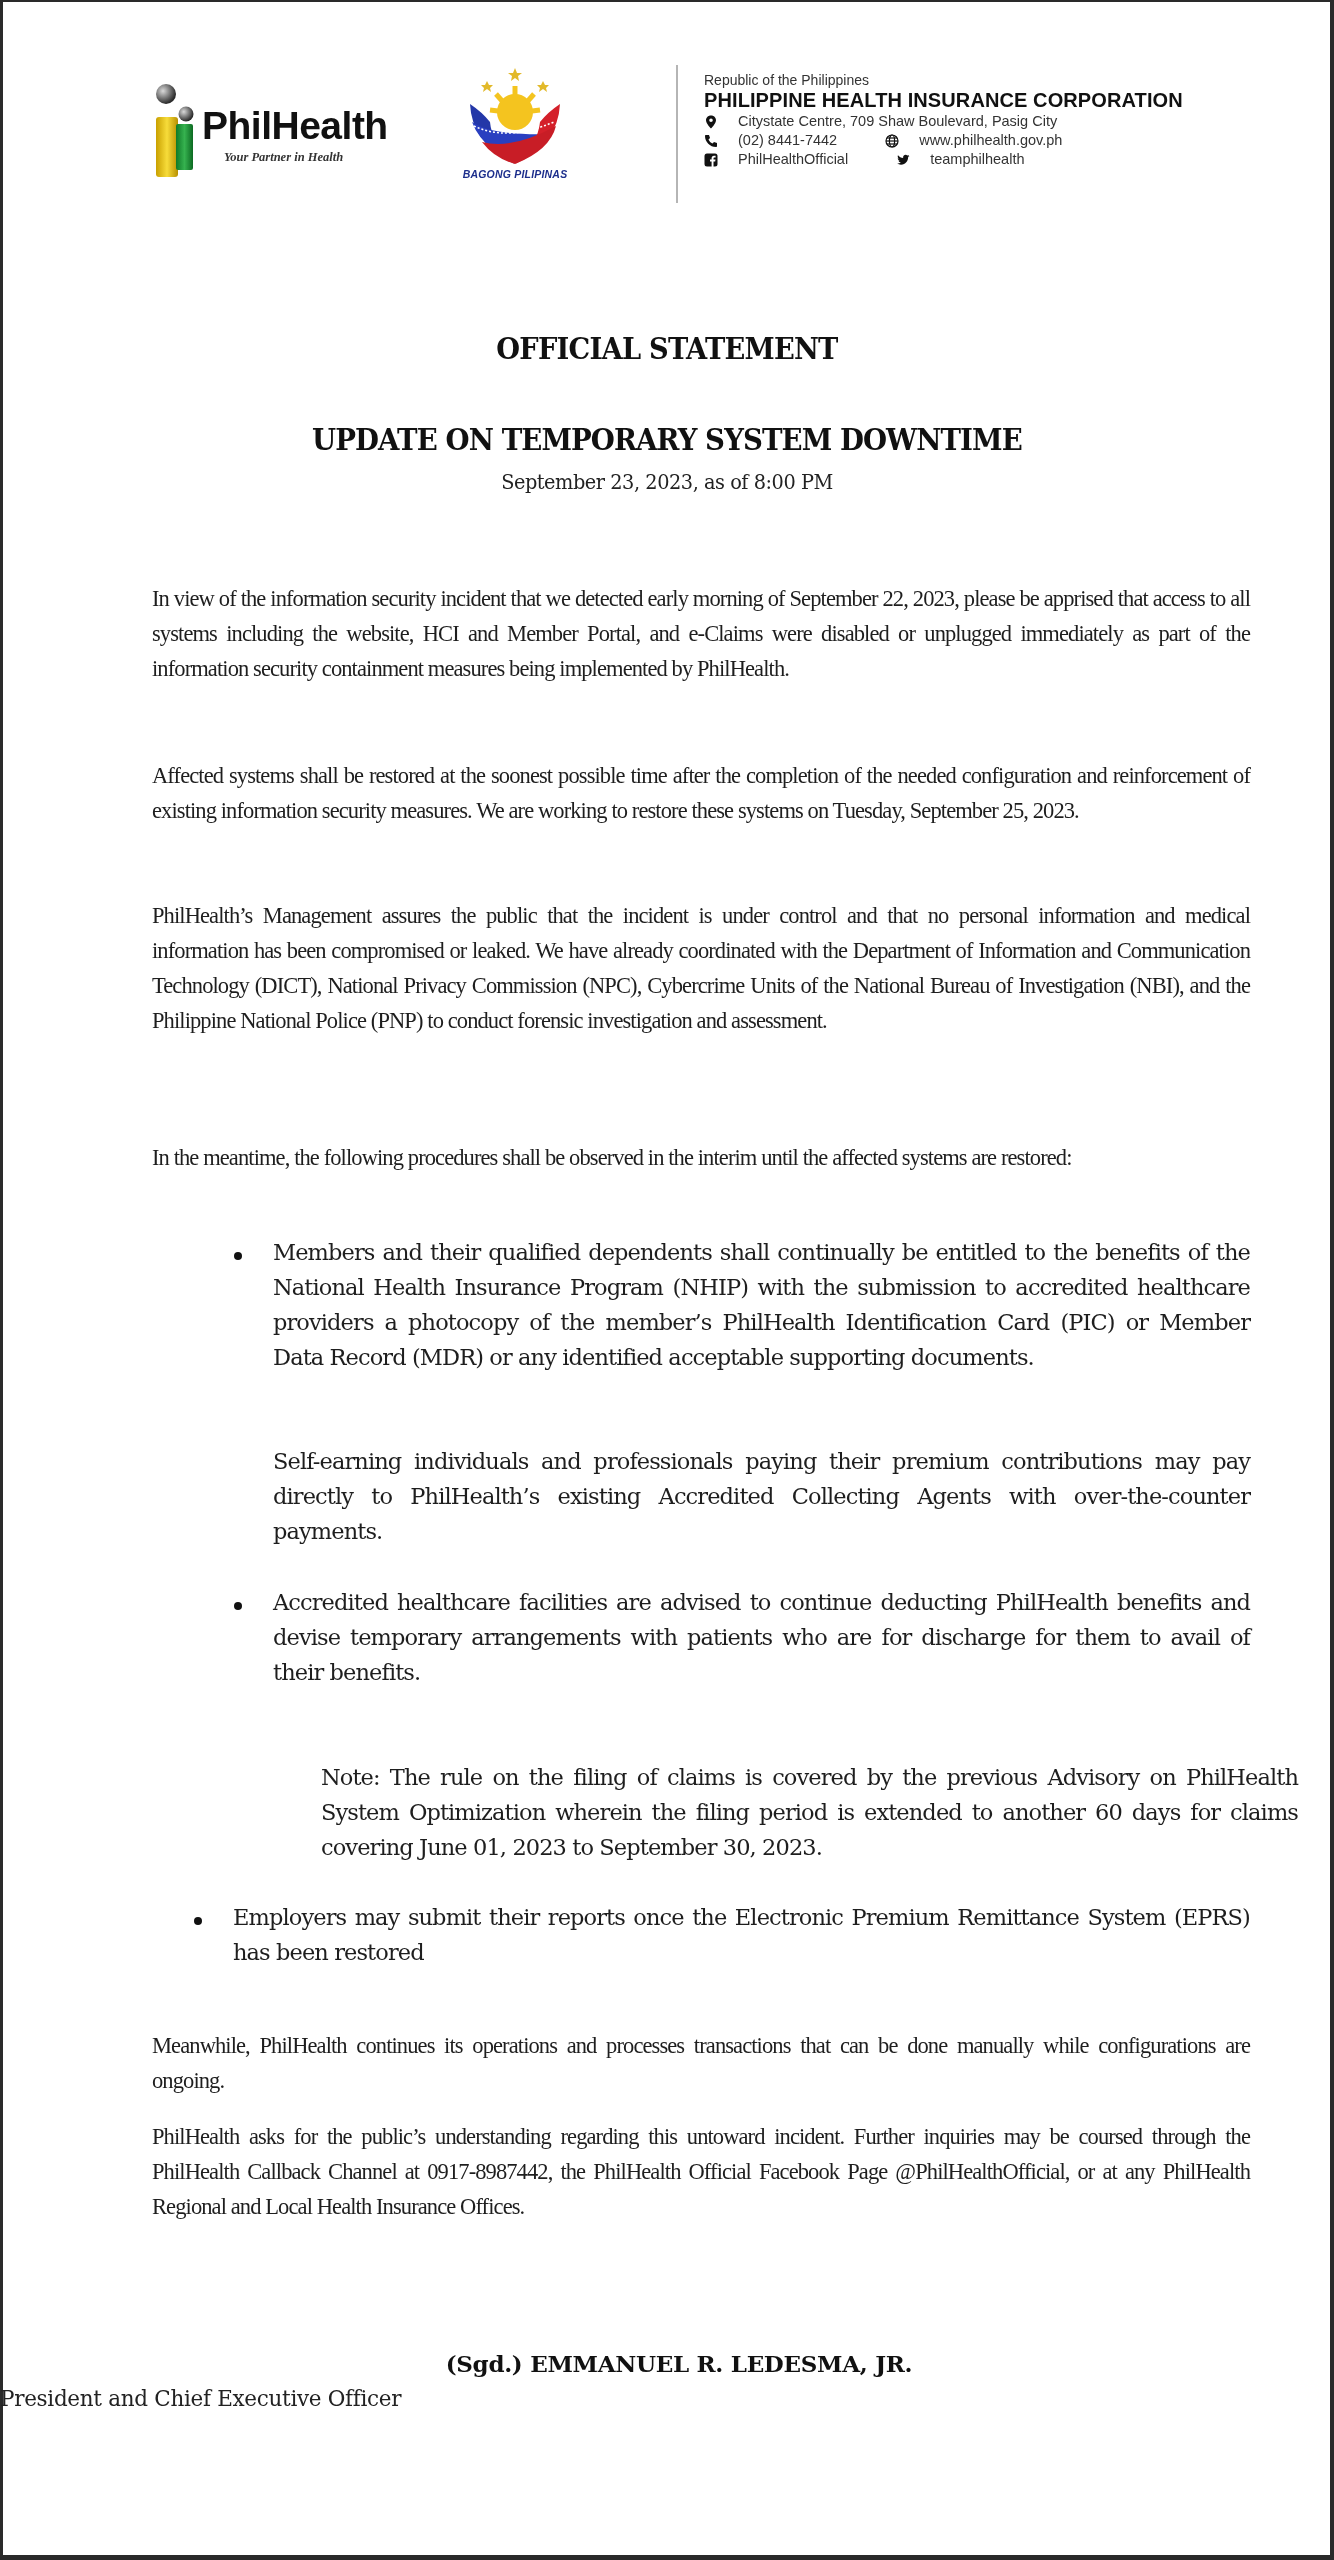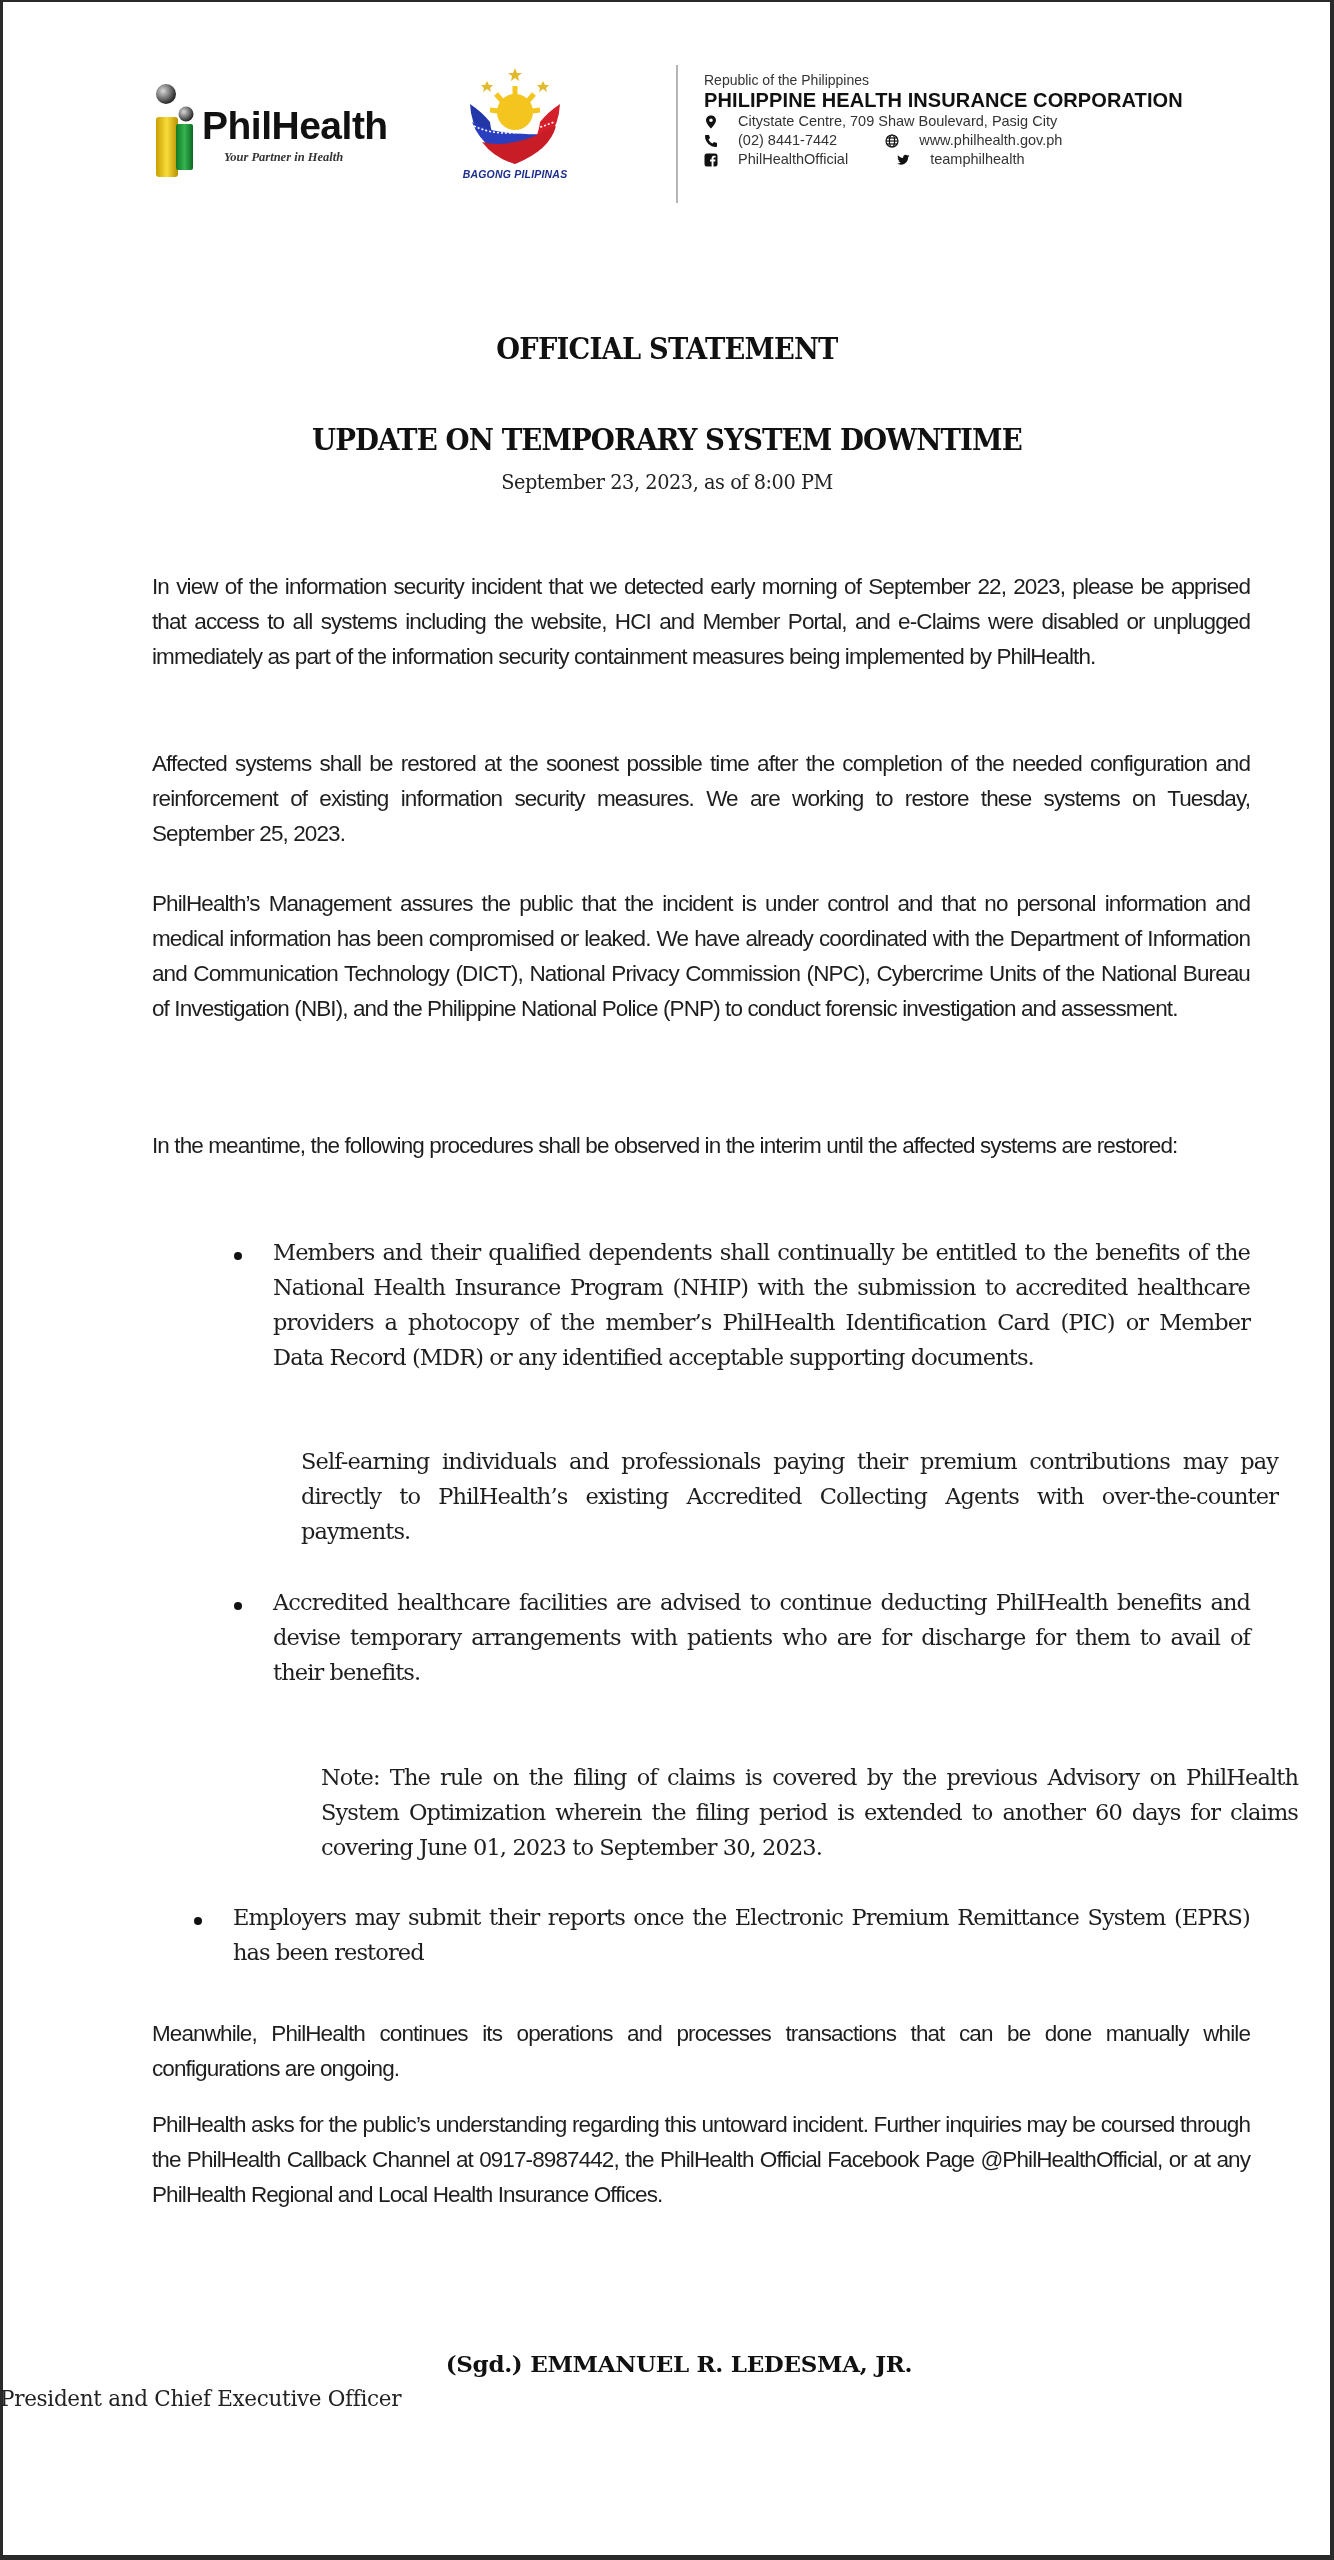--- a/index.html
+++ b/index.html
@@ -57,36 +57,36 @@
   .title-2 { top: 422px; font-size: 30px; letter-spacing: -1px; transform: scaleX(0.92); }
   .subtitle {
     position: absolute; left: 0; top: 470px; width: 1334px; text-align: center;
     font-family: "DejaVu Serif", serif; font-size: 21px; color: #222;
     letter-spacing: -0.5px; transform: scaleX(0.92);
   }
 
   
   .para {
     position: absolute; left: 152px; width: 1098px;
-    font-family: Liberation Sans, sans-serif; font-size: 22.5px; line-height: 35px;
-    text-align: justify; color: #1e1e1e; letter-spacing: -0.9px;
+    font-family: Liberation Serif, serif; font-size: 22.5px; line-height: 35px;
+    text-align: justify; color: #1e1e1e; letter-spacing: -0.9px; margin-top: 12px;
   }
   .p1 { top: 569px; }
   .p2 { top: 746px; }
   .p3 { top: 886px; }
   .p4 { top: 1128px; }
   .p5 { top: 2016px; }
   .p6 { top: 2107px; }
 
   .bullet-block { position: absolute; font-family: "DejaVu Serif", serif; font-size: 22.5px; line-height: 35px; color: #1e1e1e; letter-spacing: -0.9px; }
   .bullet-dot { position: absolute; width: 8px; height: 8px; border-radius: 50%; background: #111; }
   .bullet-text { position: absolute; text-align: justify; }
   .b1 .bullet-dot { left: 234px; top: 1252px; }
   .b1 .bullet-text { left: 273px; top: 1235px; width: 977px; }
-  .b1s .bullet-text { left: 273px; top: 1444px; width: 977px; margin-left: 28px; }
+  .b1s .bullet-text { left: 273px; top: 1444px; width: 977px; }
   .b2 .bullet-dot { left: 234px; top: 1602px; }
   .b2 .bullet-text { left: 273px; top: 1585px; width: 977px; }
   .b2n .bullet-text { left: 273px; top: 1760px; width: 977px; margin-left: 48px; }
   .b3 .bullet-dot { left: 194px; top: 1917px; }
   .b3 .bullet-text { left: 233px; top: 1900px; width: 1017px; }
 
   .sig-name {
     position: absolute; left: 0; top: 2350px; width: 1334px; text-align: center;
     font-family: "DejaVu Serif", serif; font-weight: bold; font-size: 23px; color: #111; letter-spacing: -0.3px; padding-left: 24px;
   }

